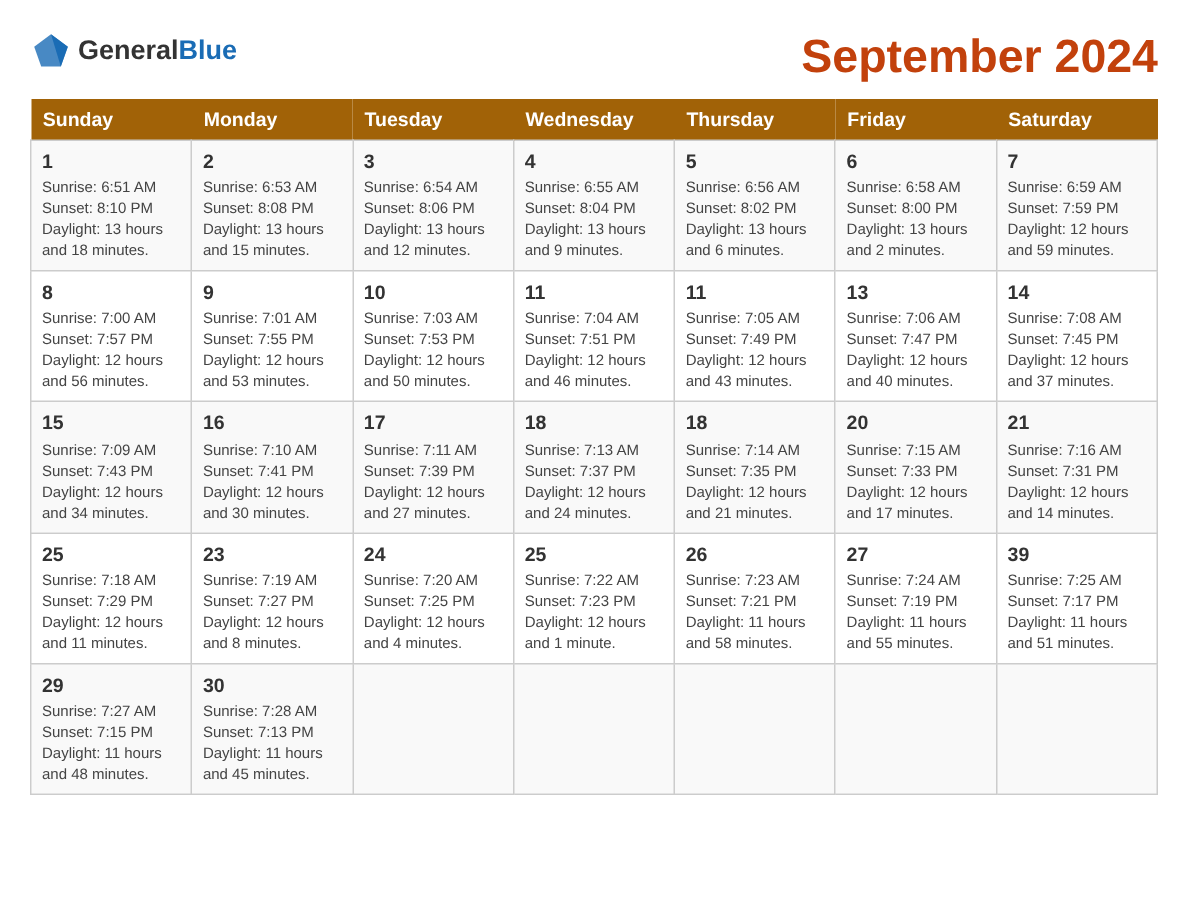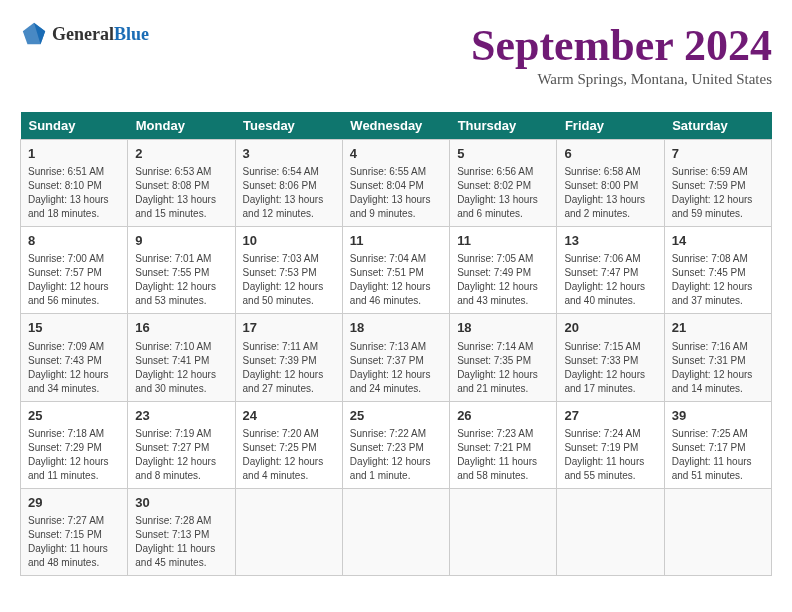--- a/index.html
+++ b/index.html
@@ -7,22 +7,21 @@
       font-family: Arial, sans-serif;
       background: #fff;
       width: 792px;
       min-height: 612px;
       padding: 20px;
     }
     .header {
       display: flex;
       justify-content: space-between;
       align-items: flex-start;
-      margin-bottom: 24px;
-      font-family: Liberation Serif, serif;
+      margin-bottom: 10px;
     }
     .logo {
       display: flex;
       align-items: center;
       gap: 4px;
     }
     .logo-text-general {
       font-size: 18px;
       font-weight: bold;
       color: #333;
@@ -35,36 +34,35 @@
       line-height: 1;
     }
     .logo-icon {
       width: 28px;
       height: 28px;
     }
     .title-section {
       text-align: right;
     }
     .month-title {
-      font-size: 44px;
-      font-weight: bold;
-      color: #701a75;
-      text-align: center;
+      font-size: 31px;
+      font-weight: bold;
+      color: #c2410c;
     }
     .location-title {
       font-size: 15px;
       color: #555;
     }
     table {
       width: 100%;
       border-collapse: collapse;
       font-size: 11px;
     }
     thead tr th {
-      background-color: #0f766e;
+      background-color: #a16207;
       color: white;
       text-align: left;
       padding: 6px 8px;
       font-size: 13px;
       font-weight: bold;
     }
     tbody tr td {
       border: 1px solid #ccc;
       vertical-align: top;
       padding: 5px 7px;
@@ -103,21 +101,20 @@
       <polygon points="15,3 27,12 22,26" fill="#1a6cb5"></polygon>
     </svg>
     <div>
       <div>
         <span class="logo-text-general">General</span><span class="logo-text-blue">Blue</span>
       </div>
     </div>
   </div>
   <div class="title-section">
     <div class="month-title">September 2024</div>
-    <div class="location-title">Warm Springs, Montana, United States</div>
   </div>
 </div>
 
 <table>
   <thead>
     <tr>
     <th>Sunday</th>
         <th>Monday</th>
         <th>Tuesday</th>
         <th>Wednesday</th>

